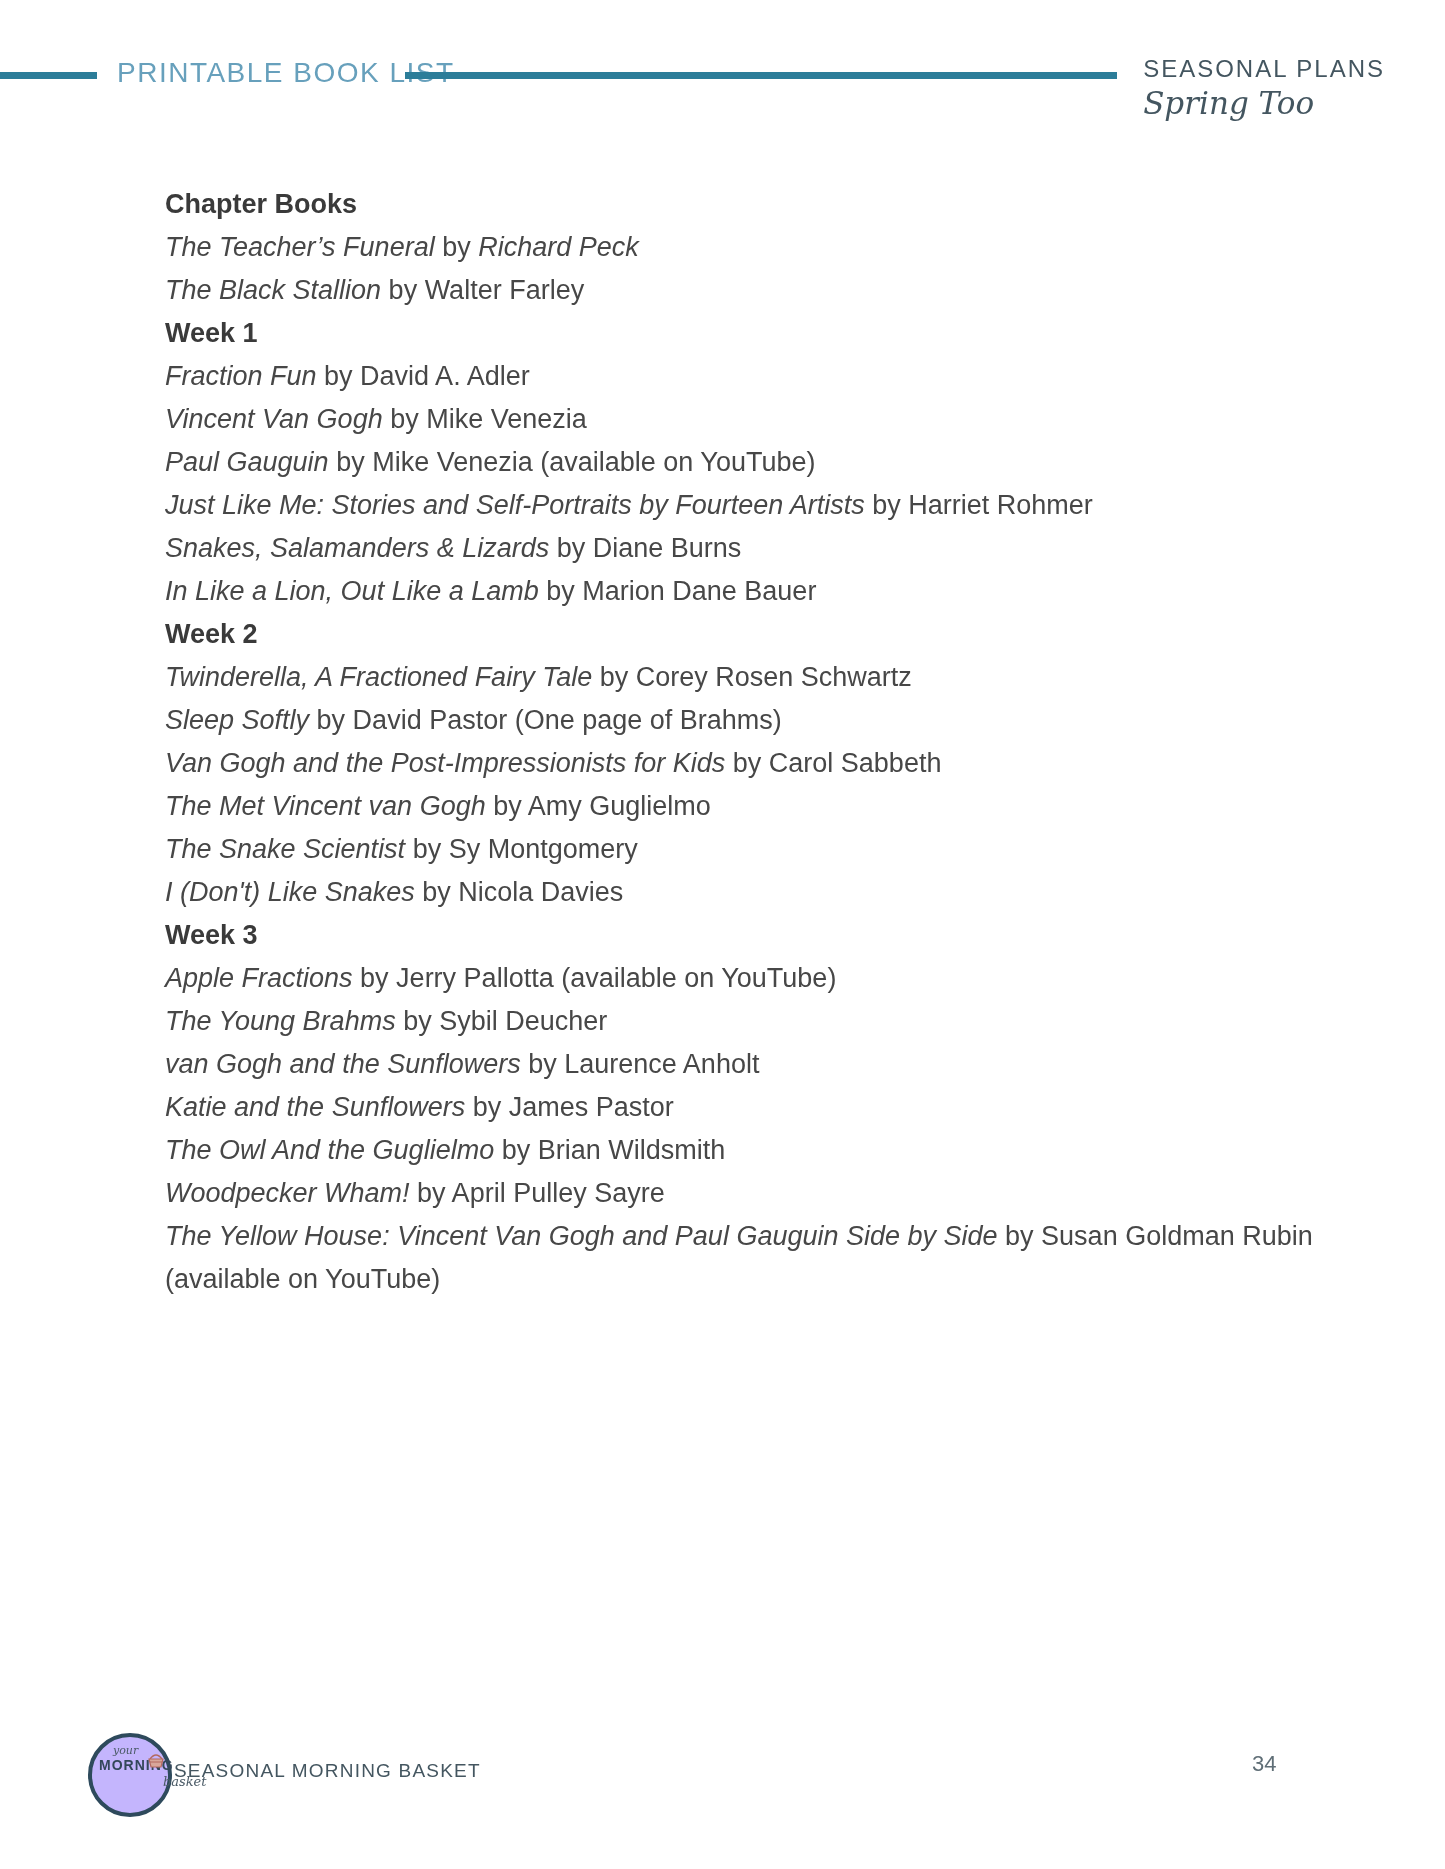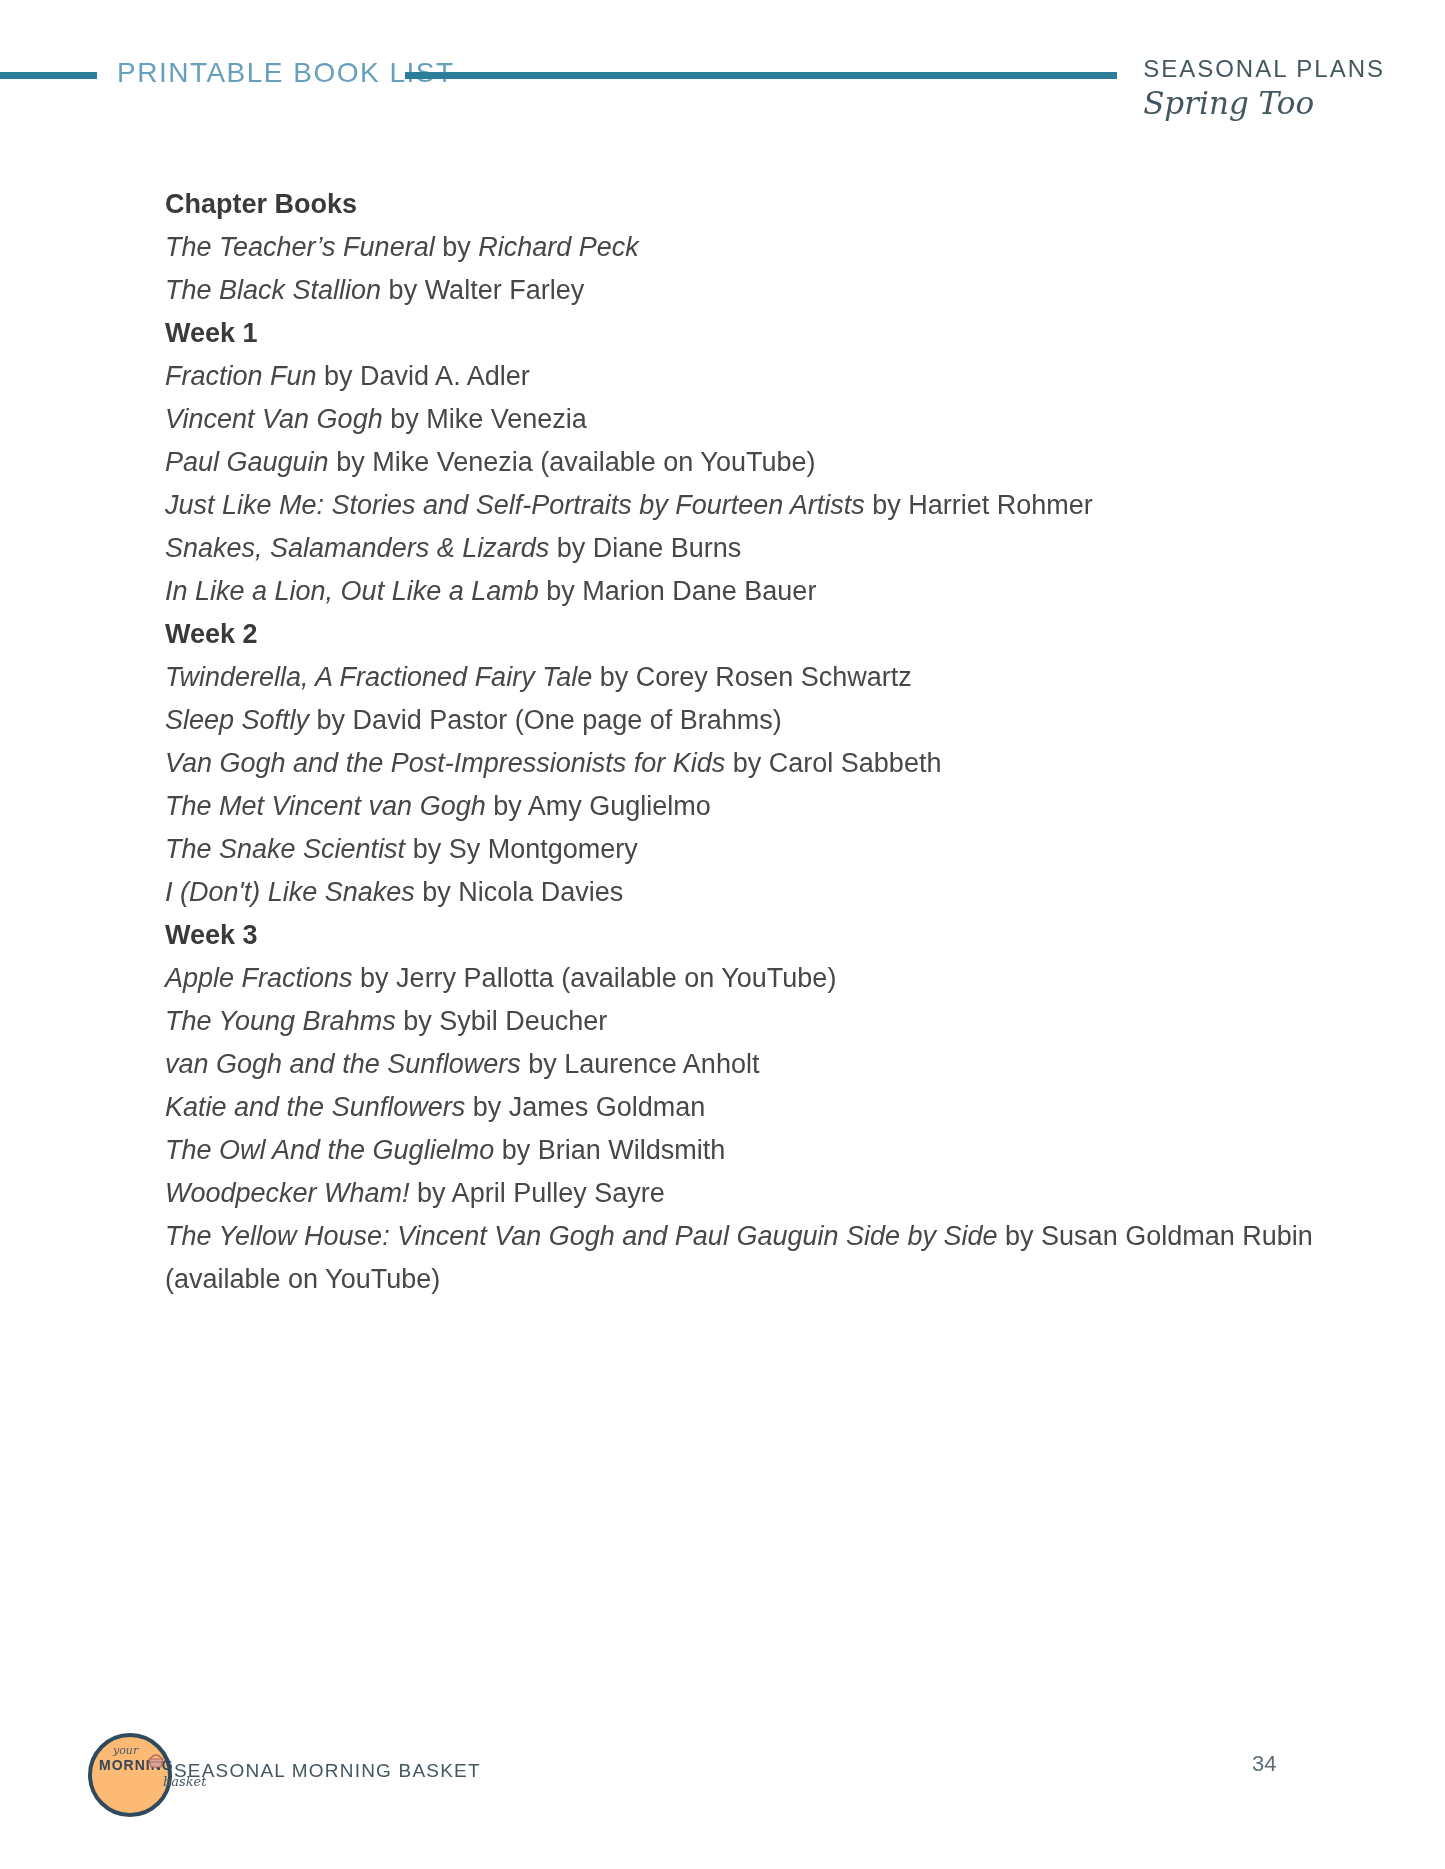--- a/index.html
+++ b/index.html
@@ -46,21 +46,21 @@
     font-size:27px;line-height:43px;color:var(--body-text);
   }
   .section:not(:first-child){}
   .section-heading{font-weight:bold;color:var(--section-heading);}
   .seg{font-style:normal;}
   .seg.italic{font-style:italic;}
   
   .logo{
     position:absolute;left:88px;top:1733px;width:84px;height:84px;
     border:4px solid var(--logo-ring);border-radius:50%;
-    box-sizing:border-box;background:#fdba74;
+    box-sizing:border-box;background:#c4b5fd;
   }
   .logo-your{
     position:absolute;left:21px;top:7px;
     font-family:"DejaVu Serif", serif;font-style:italic;
     font-size:11px;color:#4a5a66;
   }
   .logo-morning{
     position:absolute;left:7px;top:20px;
     font-size:14px;font-weight:700;letter-spacing:1px;color:#33475a;
   }
@@ -116,21 +116,21 @@
         <div class="book-line"><span class="seg italic">Van Gogh and the Post-Impressionists for Kids</span><span class="seg"> by Carol Sabbeth</span></div>
         <div class="book-line"><span class="seg italic">The Met Vincent van Gogh</span><span class="seg"> by Amy Guglielmo</span></div>
         <div class="book-line"><span class="seg italic">The Snake Scientist</span><span class="seg"> by Sy Montgomery</span></div>
         <div class="book-line"><span class="seg italic">I (Don't) Like Snakes</span><span class="seg"> by Nicola Davies</span></div>
       </div>
       <div class="section">
         <div class="section-heading">Week 3</div>
         <div class="book-line"><span class="seg italic">Apple Fractions</span><span class="seg"> by Jerry Pallotta (available on YouTube)</span></div>
         <div class="book-line"><span class="seg italic">The Young Brahms</span><span class="seg"> by Sybil Deucher</span></div>
         <div class="book-line"><span class="seg italic">van Gogh and the Sunflowers</span><span class="seg"> by Laurence Anholt</span></div>
-        <div class="book-line"><span class="seg italic">Katie and the Sunflowers</span><span class="seg"> by James Goldman</span></div>
+        <div class="book-line"><span class="seg italic">Katie and the Sunflowers</span><span class="seg"> by James Pastor</span></div>
         <div class="book-line"><span class="seg italic">The Owl And the Guglielmo</span><span class="seg"> by Brian Wildsmith</span></div>
         <div class="book-line"><span class="seg italic">Woodpecker Wham!</span><span class="seg"> by April Pulley Sayre</span></div>
         <div class="book-line"><span class="seg italic">The Yellow House: Vincent Van Gogh and Paul Gauguin Side by Side</span><span class="seg"> by Susan Goldman Rubin</span><br><span class="seg">(available on YouTube)</span></div>
       </div>
     </div>
 
   <div class="logo">
     <span class="logo-your">your</span>
     <span class="logo-morning">MORNING</span>
     <span class="logo-basket-word">basket</span>

